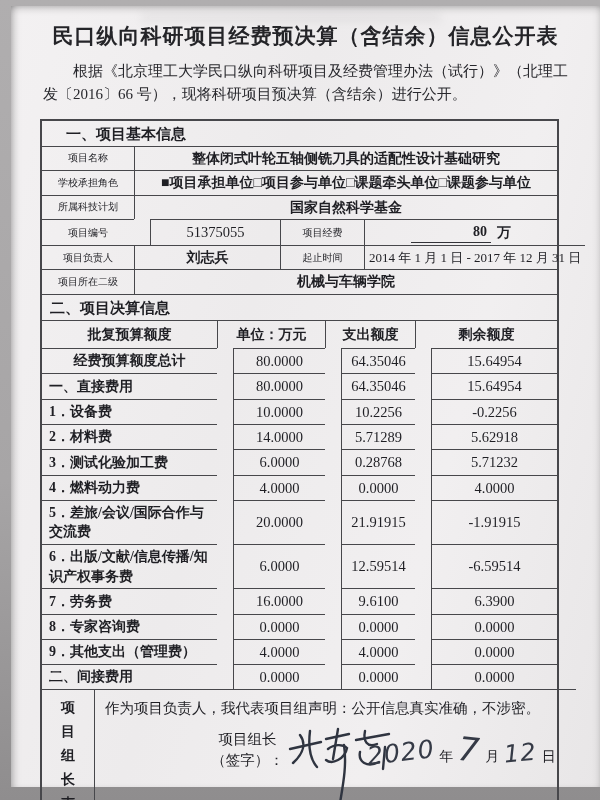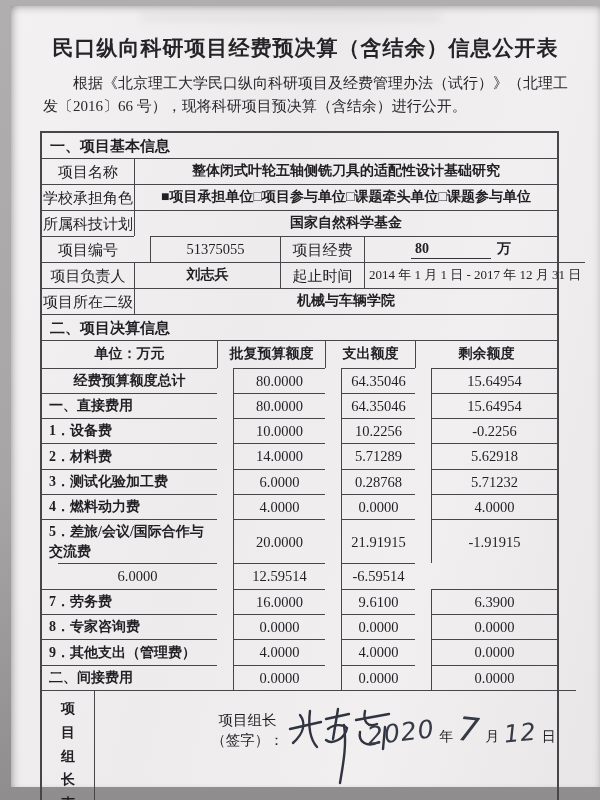--- a/index.html
+++ b/index.html
@@ -9,21 +9,21 @@
     font-family:"Liberation Sans",sans-serif;
   }
   .paper{
     position:absolute;top:6px;left:11px;right:0;bottom:13px;
     background:linear-gradient(105deg,#f3f1f2 0%,#edebec 40%,#f1eff0 70%,#e8e6e7 100%);
     box-shadow:inset 7px 0 9px -6px rgba(0,0,0,.35), inset 0 7px 8px -6px rgba(0,0,0,.28), inset -5px 0 8px -6px rgba(0,0,0,.22);
     color:#1f1f24;
   }
   .smudge{position:absolute;top:7px;left:130px;width:300px;height:9px;background:#8a888a;opacity:.10;filter:blur(4px);}
   .title{
-    margin:28px 20px 0 20px;text-align:center;font-weight:bold;font-size:21px;
+    margin:16px 20px 0 20px;text-align:center;font-weight:bold;font-size:21px;
     letter-spacing:1px;color:#242428;font-family:"Liberation Sans",sans-serif;
   }
   .intro{
     margin:10px 28px 12px 32px;font-size:15px;line-height:1.55;text-indent:2em;
     color:#28282d;font-family:"Liberation Serif",serif;
   }
   .bigtable{
     position:relative;margin:2px 0 0 29px;width:519px;border:2px solid #47474b;
     font-size:14px;box-sizing:border-box;
   }
@@ -32,27 +32,27 @@
   .g2{grid-template-columns:175px 108px 90px 1fr;}
   .g3{grid-template-columns:52px 1fr;}
   .cell{
     border-left:1px solid #47474b;border-top:1px solid #47474b;
     display:flex;align-items:center;justify-content:center;text-align:center;
     padding:2px 4px;min-height:21px;box-sizing:border-box;line-height:1.4;
   }
   .row > .cell:first-child{border-left:none;}
   .row.first > .cell{border-top:none;}
   .sec{justify-content:flex-start;text-align:left;font-weight:bold;padding-left:8px;font-size:15px;min-height:22px;}
-  .lbl{font-size:15px;white-space:nowrap;}
+  .lbl{font-size:10px;white-space:nowrap;}
   .left{justify-content:flex-start;text-align:left;padding-left:7px;}
   .num{font-family:"Liberation Serif",serif;font-size:14.5px;margin-left:16px;}
   .kai{font-family:"Liberation Serif",serif;font-weight:bold;}
   .tight{font-size:13px;white-space:nowrap;font-family:"Liberation Serif",serif;}
   .hdr{min-height:28px;font-size:14px;}
-  .uline{display:inline-block;min-width:72px;text-align:left;border-bottom:1px solid #333338;padding:0 4px;font-family:"Liberation Serif",serif;}
+  .uline{display:inline-block;min-width:72px;text-align:right;border-bottom:1px solid #333338;padding:0 4px;font-family:"Liberation Serif",serif;}
   .decl-label{word-break:break-all;line-height:1.7;padding:6px 13px;font-size:14px;}
   .decl-content{flex-direction:column;align-items:stretch;justify-content:flex-start;padding:8px 10px 4px 10px;min-height:88px;}
   .statement{text-align:left;font-size:14.5px;font-family:"Liberation Serif",serif;}
   .sign-line{position:relative;display:flex;align-items:center;height:54px;margin-top:4px;}
   .sign-label{margin-left:100px;font-size:14.5px;font-family:"Liberation Serif",serif;}
   .sig-wrap{position:relative;width:118px;height:54px;overflow:visible;}
   .sig-svg{position:absolute;left:-4px;top:-2px;overflow:visible;}
   .date-group{margin-left:auto;margin-right:10px;display:flex;align-items:baseline;gap:5px;}
   .hand{
     font-family:"DejaVu Sans",sans-serif;font-style:italic;color:#353a46;
@@ -67,21 +67,21 @@
 <body>
 
 <div class="paper">
   <div class="smudge"></div>
 
   <div class="title">民口纵向科研项目经费预决算（含结余）信息公开表</div>
   <div class="intro">根据《北京理工大学民口纵向科研项目及经费管理办法（试行）》（北理工发〔2016〕66 号），现将科研项目预决算（含结余）进行公开。</div>
 
   <div class="bigtable">
 
-    <div class="row first" style="grid-template-columns:1fr;">
+    <div class="row first" style="grid-template-columns:1fr;margin-left:16px;">
       <div class="cell sec">一、项目基本信息</div>
     </div>
 
     <div class="row g1">
       <div class="cell lbl">项目名称</div>
       <div class="cell kai" style="grid-column:2/5;">整体闭式叶轮五轴侧铣刀具的适配性设计基础研究</div>
     </div>
     <div class="row g1">
       <div class="cell lbl">学校承担角色</div>
       <div class="cell kai" style="grid-column:2/5;">■项目承担单位□项目参与单位□课题牵头单位□课题参与单位</div>
@@ -108,22 +108,22 @@
     <div class="row g1">
       <div class="cell lbl">项目所在二级</div>
       <div class="cell kai" style="grid-column:2/5;">机械与车辆学院</div>
     </div>
 
     <div class="row" style="grid-template-columns:1fr;">
       <div class="cell sec">二、项目决算信息</div>
     </div>
 
     <div class="row g2">
+      <div class="cell hdr kai">批复预算额度</div>
       <div class="cell hdr kai">单位：万元</div>
-      <div class="cell hdr kai">批复预算额度</div>
       <div class="cell hdr kai">支出额度</div>
       <div class="cell hdr kai">剩余额度</div>
     </div>
 
     <div class="row g2">
       <div class="cell kai">经费预算额度总计</div>
       <div class="cell num">80.0000</div>
       <div class="cell num">64.35046</div>
       <div class="cell num">15.64954</div>
     </div>
@@ -157,20 +157,21 @@
       <div class="cell num">0.0000</div>
       <div class="cell num">4.0000</div>
     </div>
     <div class="row g2">
       <div class="cell kai left">5．差旅/会议/国际合作与交流费</div>
       <div class="cell num">20.0000</div>
       <div class="cell num">21.91915</div>
       <div class="cell num">-1.91915</div>
     </div>
     <div class="row g2">
+      <div class="cell kai left">6．出版/文献/信息传播/知识产权事务费</div>
       <div class="cell num">6.0000</div>
       <div class="cell num">12.59514</div>
       <div class="cell num">-6.59514</div>
     </div>
     <div class="row g2">
       <div class="cell kai left">7．劳务费</div>
       <div class="cell num">16.0000</div>
       <div class="cell num">9.6100</div>
       <div class="cell num">6.3900</div>
     </div>
@@ -189,20 +190,21 @@
     <div class="row g2">
       <div class="cell kai left">二、间接费用</div>
       <div class="cell num">0.0000</div>
       <div class="cell num">0.0000</div>
       <div class="cell num">0.0000</div>
     </div>
 
     <div class="row g3">
       <div class="cell decl-label kai">项目组长声明</div>
       <div class="cell decl-content">
+        <div class="statement">作为项目负责人，我代表项目组声明：公开信息真实准确，不涉密。</div>
         <div class="sign-line">
           <span class="sign-label">项目组长（签字）：</span>
           <span class="sig-wrap" title="刘志兵">
             <svg class="sig-svg" width="120" height="90" viewBox="0 0 120 90">
               <g fill="none" stroke="#2f3440" stroke-width="2.4" stroke-linecap="round">
                 <path d="M14 14 C20 22 18 32 7 42"></path>
                 <path d="M24 10 C22 26 24 38 31 46"></path>
                 <path d="M4 28 L35 21"></path>
                 <path d="M52 8 L47 38"></path>
                 <path d="M40 18 L63 13"></path>

